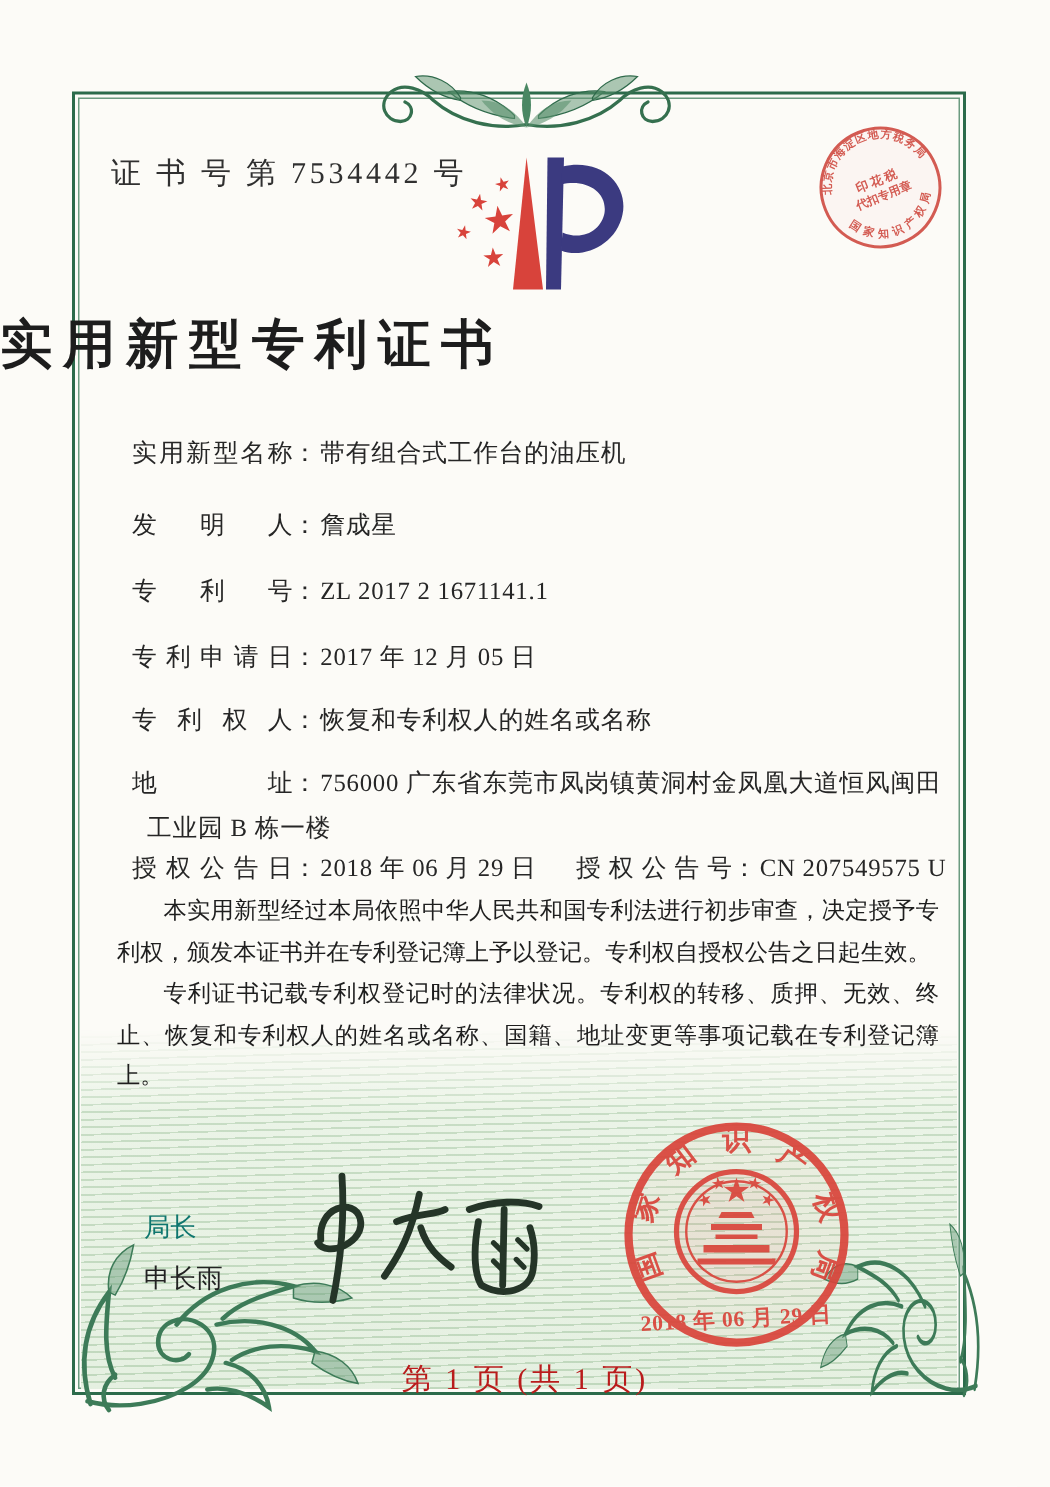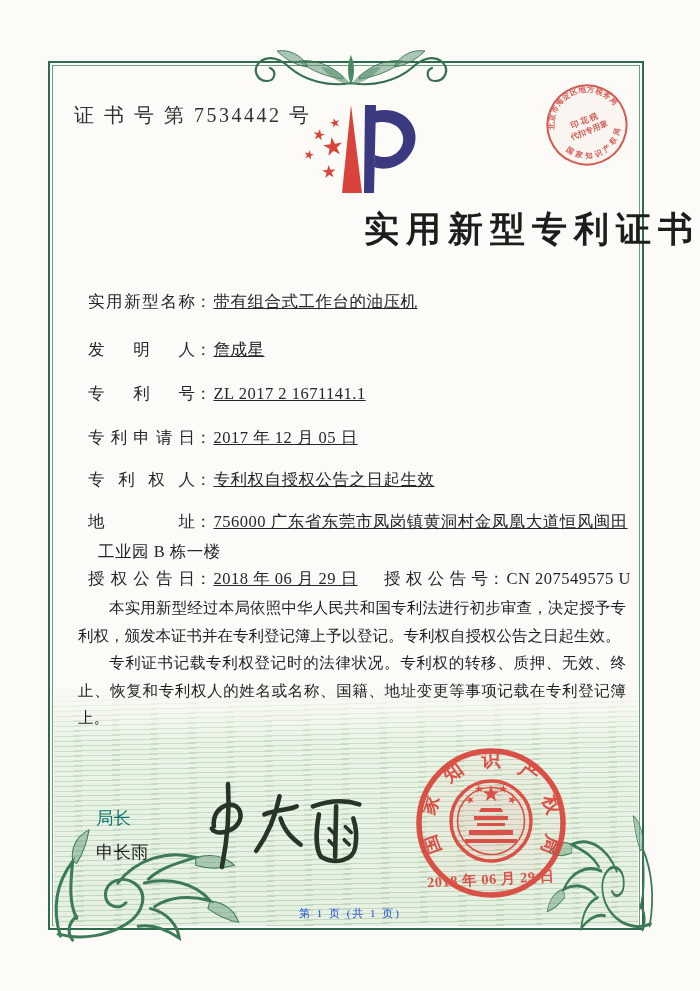--- a/index.html
+++ b/index.html
@@ -17,30 +17,30 @@
       repeating-linear-gradient(178.5deg, rgba(140,183,138,0.40) 0 1.2px, rgba(231,242,227,0.55) 1.2px 5px),
       linear-gradient(180deg,#f2f8ef,#e3eedf);
     -webkit-mask-image:linear-gradient(180deg,transparent 0,#000 55px);
             mask-image:linear-gradient(180deg,transparent 0,#000 55px);}
 
   .ornament{position:absolute;z-index:2;}
 
   .cert-number{position:absolute;left:74px;top:102px;z-index:3;font-size:20px;
     letter-spacing:2.5px;color:#303030;font-weight:500;}
 
-  .title{position:absolute;left:0;right:0;top:206px;z-index:3;text-align:right;
+  .title{position:absolute;left:0;right:0;top:206px;z-index:3;text-align:left;
     font-size:35px;letter-spacing:7px;font-weight:600;color:#1d1d1d;}
 
   .logo{position:absolute;left:283px;top:97px;z-index:3;}
 
   .tax-stamp{position:absolute;left:541px;top:79px;width:92px;height:92px;z-index:4;
     transform:rotate(-22deg);opacity:.9;}
 
   .fields{position:absolute;left:0;top:0;width:100%;z-index:3;font-size:16.5px;color:#262626;}
-  .frow{position:absolute;left:88px;white-space:nowrap;text-decoration:underline;}
+  .frow{position:absolute;left:88px;white-space:nowrap;}
   .flabel{display:inline-block;width:107px;text-align:justify;text-align-last:justify;
     vertical-align:top;}
   .fcolon{display:inline-block;margin-right:2px;}
   .fvalue{letter-spacing:.5px;}
   .addr2{position:absolute;left:98px;letter-spacing:.5px;}
   .frow-right{position:absolute;left:384px;white-space:nowrap;}
   .frow-right .flabel{width:104px;}
 
   .body-text{position:absolute;left:78px;top:594px;width:548px;z-index:3;
     font-size:15.5px;line-height:1.78;color:#1e1e1e;text-align:justify;}
@@ -48,21 +48,21 @@
 
   .director-label{position:absolute;left:96px;top:806px;z-index:3;font-size:17.5px;color:#0f766e;
     font-family:"Liberation Sans","DejaVu Sans",sans-serif;}
   .director-name{position:absolute;left:96px;top:840px;z-index:3;font-size:17.5px;color:#222;
     font-family:Liberation Serif, serif;}
   .signature{position:absolute;left:182px;top:776px;z-index:3;}
 
   .seal{position:absolute;left:399px;top:732px;z-index:4;opacity:.92;}
 
   .footer{position:absolute;left:0;right:0;top:906px;z-index:3;text-align:center;
-    font-size:11px;letter-spacing:2px;color:#1d4ed8;}
+    font-size:20px;letter-spacing:2px;color:#b91c1c;}
 </style>
 </head>
 <body>
 
 <div class="page">
 
   <div class="frame-outer">
     <div class="frame-inner"></div>
   </div>
 
@@ -159,21 +159,21 @@
     <div class="frow" style="top:339px;">
       <span class="flabel">发明人</span><span class="fcolon">：</span><span class="fvalue">詹成星</span>
     </div>
     <div class="frow" style="top:383px;">
       <span class="flabel">专利号</span><span class="fcolon">：</span><span class="fvalue">ZL 2017 2 1671141.1</span>
     </div>
     <div class="frow" style="top:427px;">
       <span class="flabel">专利申请日</span><span class="fcolon">：</span><span class="fvalue">2017 年 12 月 05 日</span>
     </div>
     <div class="frow" style="top:469px;">
-      <span class="flabel">专利权人</span><span class="fcolon">：</span><span class="fvalue">专利权自授权公告之日起生效</span>
+      <span class="flabel">专利权人</span><span class="fcolon">：</span><span class="fvalue">恢复和专利权人的姓名或名称</span>
     </div>
     <div class="frow" style="top:511px;">
       <span class="flabel">地址</span><span class="fcolon">：</span><span class="fvalue">756000 广东省东莞市凤岗镇黄洞村金凤凰大道恒风闽田</span>
     </div>
     <div class="addr2" style="top:541px;">工业园 B 栋一楼</div>
     <div class="frow" style="top:568px;">
       <span class="flabel">授权公告日</span><span class="fcolon">：</span><span class="fvalue">2018 年 06 月 29 日</span>
     </div>
     <div class="frow-right" style="top:568px;">
       <span class="flabel">授权公告号</span><span class="fcolon">：</span><span class="fvalue">CN 207549575 U</span>

